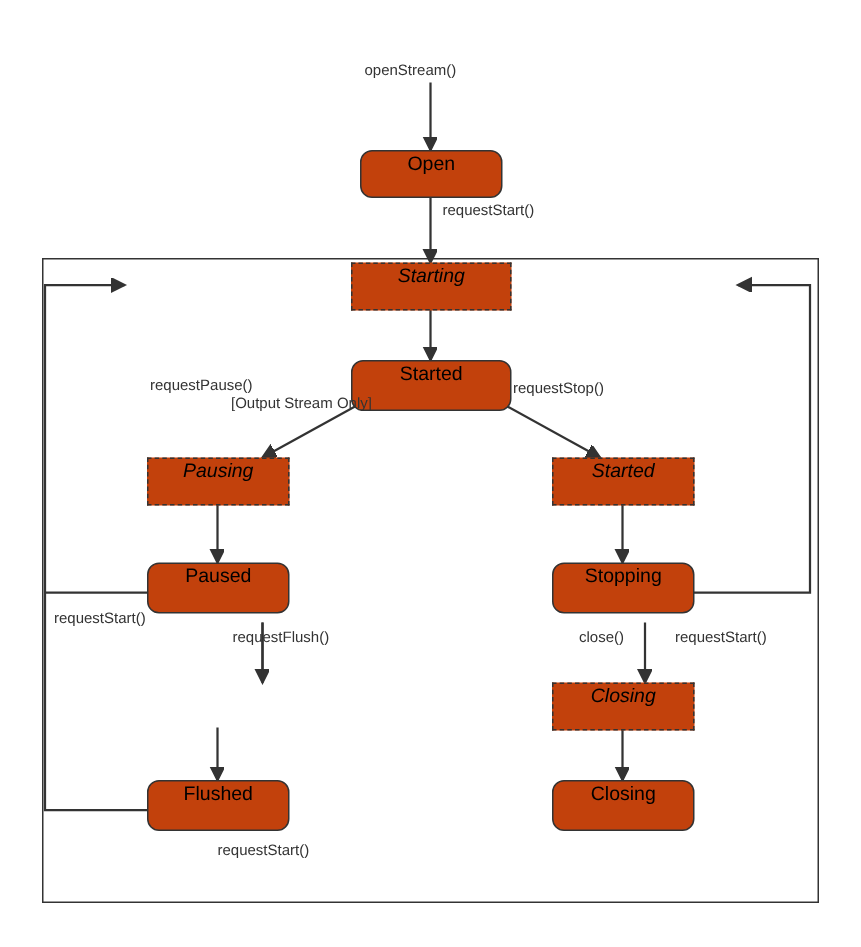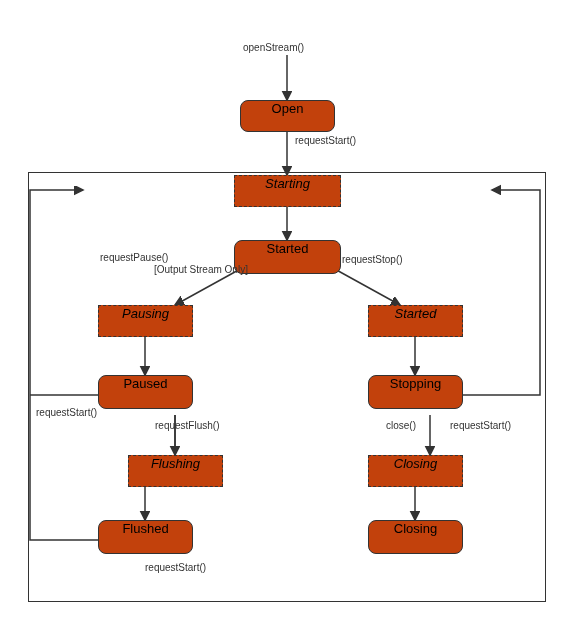--- a/index.html
+++ b/index.html
@@ -144,23 +144,20 @@
   </div>
 
   <div class="label" style="left:36px; top:407px;">requestStart()</div>
 
   <div class="label" style="left:155px; top:420px;">requestFlush()</div>
 
   <div class="label" style="left:375px; top:420px;margin-left:11px;">close()</div>
 
   <div class="label" style="left:450px; top:420px;">requestStart()</div>
 
-  <div class="state-box dashed" style="left:128px; top:455px; width:95px; height:32px;">
-    <span>Flushing</span>
-  </div>
 
   <div class="state-box dashed" style="left:368px; top:455px; width:95px; height:32px;">
     <span>Closing</span>
   </div>
 
   <div class="state-box rounded" style="left:98px; top:520px; width:95px; height:34px;">
     <span>Flushed</span>
   </div>
 
   <div class="state-box rounded" style="left:368px; top:520px; width:95px; height:34px;">

